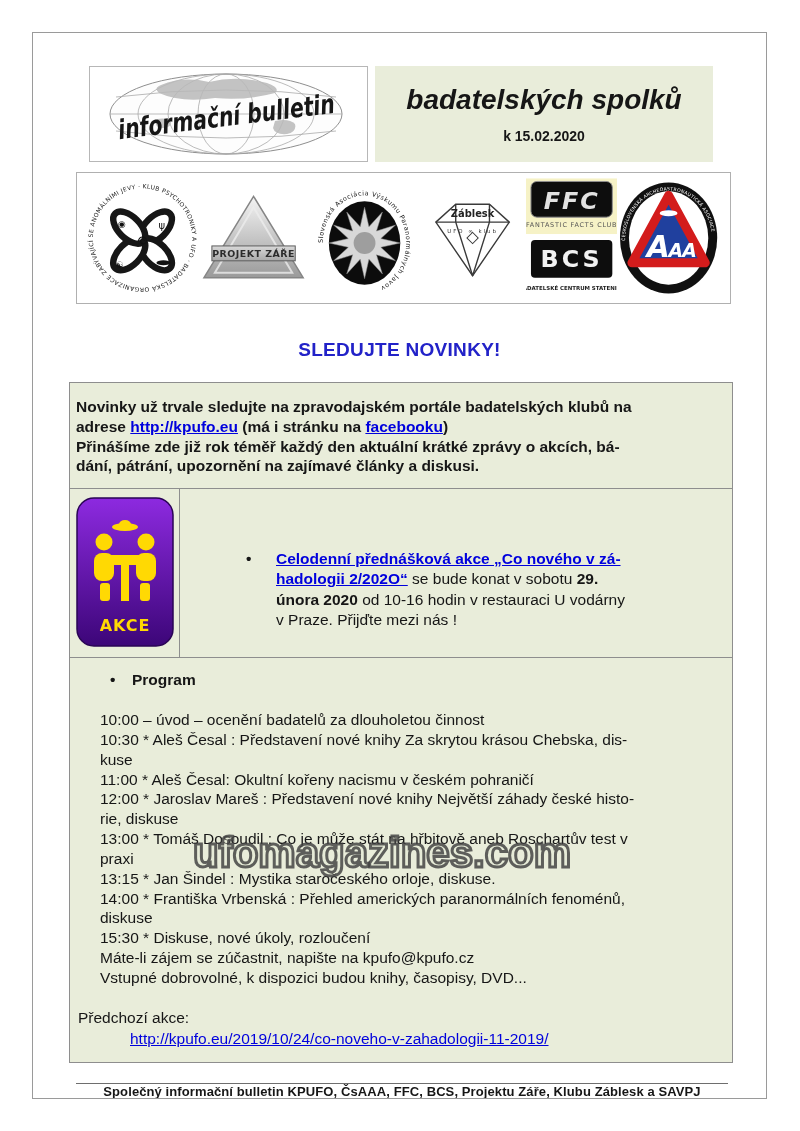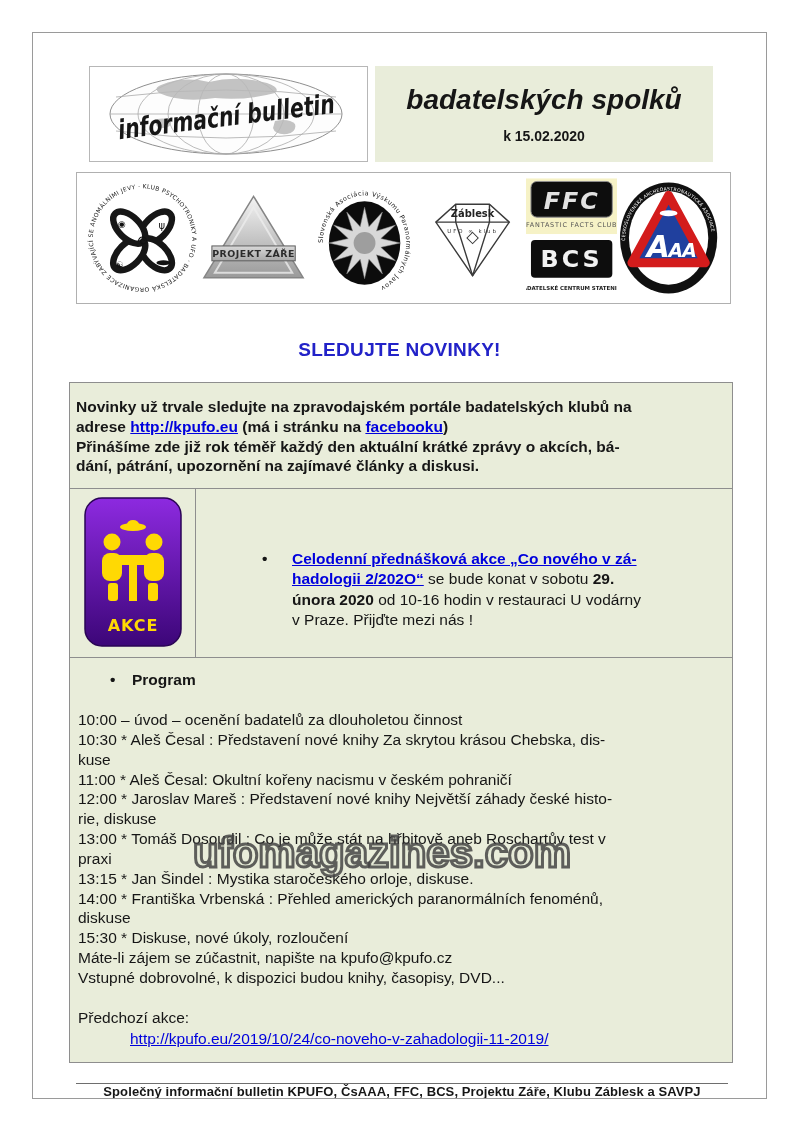--- a/index.html
+++ b/index.html
@@ -22,28 +22,28 @@
   .logos{margin:10px 35px 0 43px;border:1px solid #b0b0b0;height:130px;background:#fff;
     display:flex;align-items:center;justify-content:space-between;padding:0 10px;}
   
   .news-heading{margin-top:35px;text-align:center;color:var(--accent_blue);
     font-size:19px;font-weight:bold;letter-spacing:.3px;}
   
   .gtable{margin:21px 33px 0 36px;border:1px solid var(--border_gray);background:var(--box_bg);}
   .row1{padding:14px 6px 12px;text-align:left;font-weight:bold;font-size:15.5px;line-height:1.28;
     white-space:pre-line;border-bottom:1px solid var(--border_gray);}
   .row2{display:flex;min-height:168px;border-bottom:1px solid var(--border_gray);}
-  .icon-cell{width:126px;border-right:1px solid var(--border_gray);display:flex;justify-content:center;align-items:flex-start;padding-top:8px;box-sizing:border-box;}
+  .icon-cell{width:110px;border-right:1px solid var(--border_gray);display:flex;justify-content:center;align-items:flex-start;padding-top:8px;box-sizing:border-box;}
   .event-cell{flex:1;padding:60px 12px 0 66px;font-size:15.5px;line-height:1.3;display:flex;align-items:flex-start;box-sizing:border-box;}
   .bullet{width:30px;flex:0 0 30px;font-weight:bold;}
   .event-text{flex:1;white-space:pre-line;}
   .row3{padding:12px 8px 14px 8px;font-size:15.5px;line-height:1.28;}
   .program-head{display:flex;padding-left:32px;font-weight:bold;margin-bottom:20px;}
   .program-head .bullet{width:22px;flex:0 0 22px;}
-  .pline{white-space:pre-line;}
+  .pline{white-space:pre-line;margin-left:22px;}
   .prev-label{margin-top:20px;}
   .prev-link{display:inline-block;margin-left:52px;margin-top:1px;}
   .lnk{color:var(--link_blue);text-decoration:underline;cursor:pointer;}
   .b{font-weight:bold;}
   
   .footer{margin:20px 38px 0 43px;border-top:1px solid #6e6e6e;
     text-align:center;font-weight:bold;font-size:13px;letter-spacing:.1px;}
   
   .watermark{
     position:absolute;left:160px;top:796px;z-index:6;pointer-events:none;

